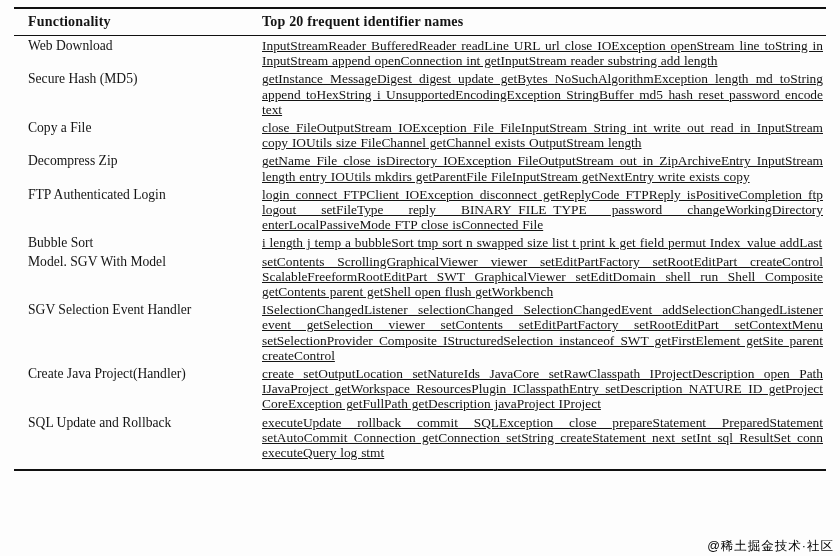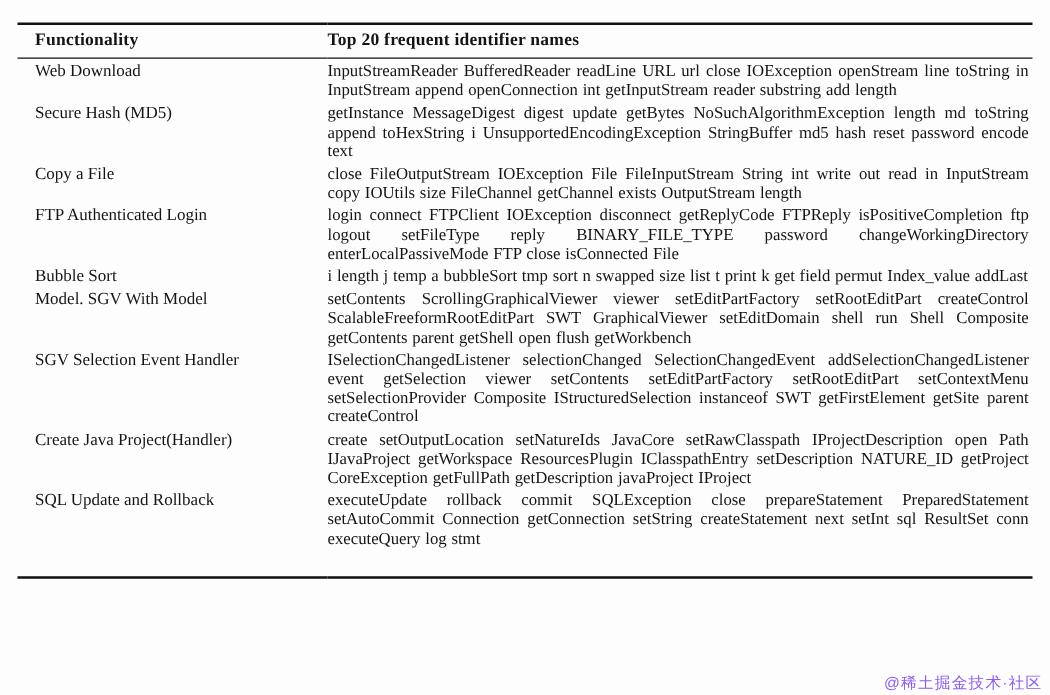--- a/index.html
+++ b/index.html
@@ -9,21 +9,21 @@
     height: 556px;
     position: relative;
     background: #fdfdfd;
     font-family: "Liberation Serif", serif;
     color: #141414;
     overflow: hidden;
   }
   .table-wrap {
     position: absolute;
     left: 14px;
-    top: 18px;
+    top: 7px;
     width: 812px;
   }
   table {
     border-collapse: collapse;
     width: 100%;
     table-layout: fixed;
   }
   col.c-func { width: 248px; }
   thead th {
     border-top: 2.5px solid #111;
@@ -44,29 +44,30 @@
   }
   td.func {
     padding-left: 14px;
     padding-right: 10px;
     font-size: 13.6px;
   }
   td.ids {
     text-align: justify;
     padding-right: 3px;
     word-spacing: 0.5px;
+    text-decoration: underline;
   }
-  tbody tr:last-child td { padding-bottom: 23px; }
+  tbody tr:last-child td { padding-bottom: 9px; }
   .watermark {
     position: absolute;
     right: 6px;
     bottom: 1px;
     font-family: "Liberation Sans", sans-serif;
     font-size: 12.5px;
-    color: #8b5cf6;
+    color: #000000;
     letter-spacing: 1px;
     user-select: none;
   }
 </style>
 </head>
 <body>
 
 <div class="table-wrap">
   <table>
     <colgroup>
@@ -86,20 +87,24 @@
       </tr>
       <tr>
         <td class="func">Secure Hash (MD5)</td>
         <td class="ids">getInstance MessageDigest digest update getBytes NoSuchAlgorithmException length md toString append toHexString i UnsupportedEncodingException StringBuffer md5 hash reset password encode text</td>
       </tr>
       <tr>
         <td class="func">Copy a File</td>
         <td class="ids">close FileOutputStream IOException File FileInputStream String int write out read in InputStream copy IOUtils size FileChannel getChannel exists OutputStream length</td>
       </tr>
       <tr>
+        <td class="func">Decompress Zip</td>
+        <td class="ids">getName File close isDirectory IOException FileOutputStream out in ZipArchiveEntry InputStream length entry IOUtils mkdirs getParentFile FileInputStream getNextEntry write exists copy</td>
+      </tr>
+      <tr>
         <td class="func">FTP Authenticated Login</td>
         <td class="ids">login connect FTPClient IOException disconnect getReplyCode FTPReply isPositiveCompletion ftp logout setFileType reply BINARY_FILE_TYPE password changeWorkingDirectory enterLocalPassiveMode FTP close isConnected File</td>
       </tr>
       <tr>
         <td class="func">Bubble Sort</td>
         <td class="ids">i length j temp a bubbleSort tmp sort n swapped size list t print k get field permut Index_value addLast</td>
       </tr>
       <tr>
         <td class="func">Model. SGV With Model</td>
         <td class="ids">setContents ScrollingGraphicalViewer viewer setEditPartFactory setRootEditPart createControl ScalableFreeformRootEditPart SWT GraphicalViewer setEditDomain shell run Shell Composite getContents parent getShell open flush getWorkbench</td>

